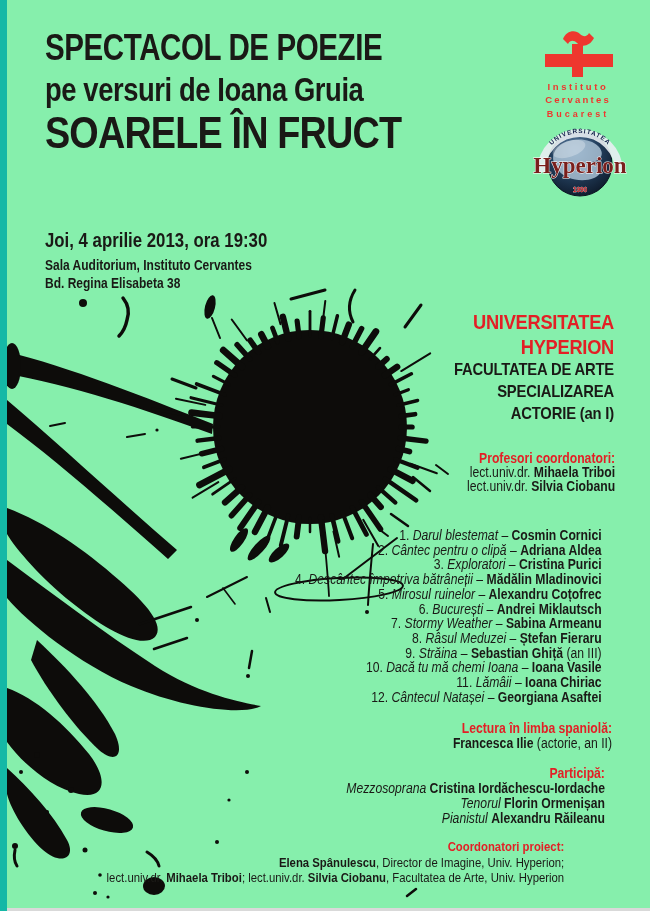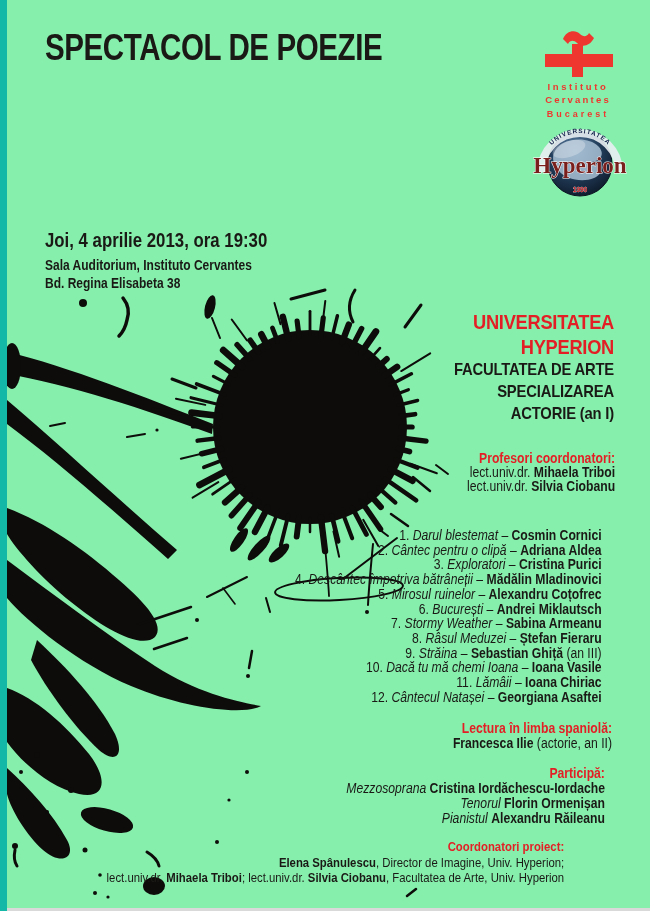--- a/index.html
+++ b/index.html
@@ -172,20 +172,22 @@
       <path d="M140,852 q10,6 12,14" stroke-width="3"></path>
       <path d="M8,850 q-2,10 2,16" stroke-width="3"></path>
       <path d="M400,896 L409,889" stroke-width="2.5"></path>
     </g>
   </svg>
 
   <div class="toplayer">
 
     <div class="blk titlewrap" style="left:38px;top:30px;">
       <div><span class="t1">SPECTACOL DE POEZIE</span></div>
+      <div><span class="t2">pe versuri de Ioana Gruia</span></div>
+      <div><span class="t4">SOARELE ÎN FRUCT</span></div>
     </div>
 
     <svg class="blk" style="left:503px;top:26px;" width="134" height="96" viewBox="0 0 134 96">
       <g fill="#ee372e">
         <path d="M53,13 C56,5 65,3 70,8 C73,11 77,11 79,7 L84,12 C80,20 72,22 67,17 C64,14 60,14 58,18 Z"></path>
         <rect x="62" y="18" width="11" height="33"></rect>
         <rect x="35" y="28" width="27" height="13"></rect>
         <rect x="73" y="28" width="30" height="13"></rect>
       </g>
       <text x="68" y="64" text-anchor="middle" font-size="9.5" font-weight="bold" letter-spacing="2.6" fill="#ee372e">Instituto</text>

